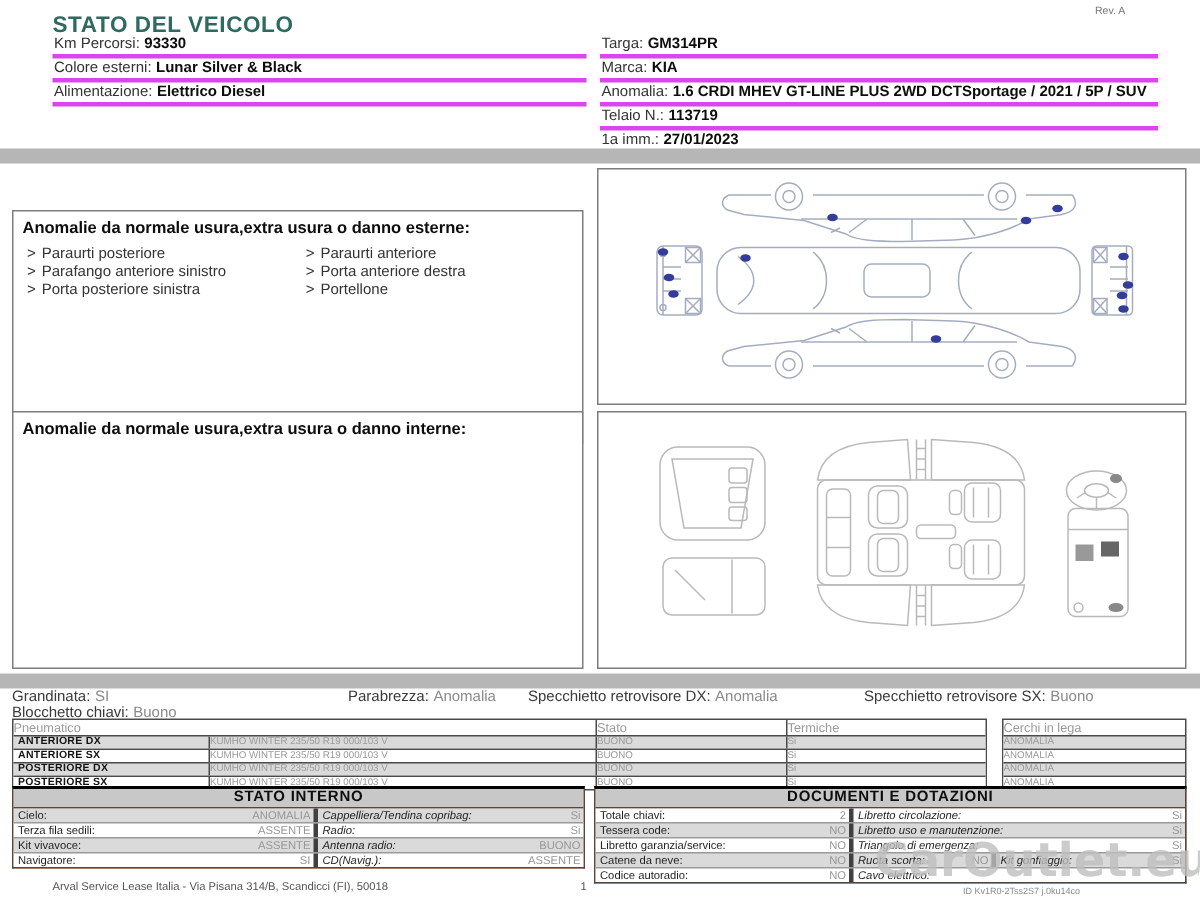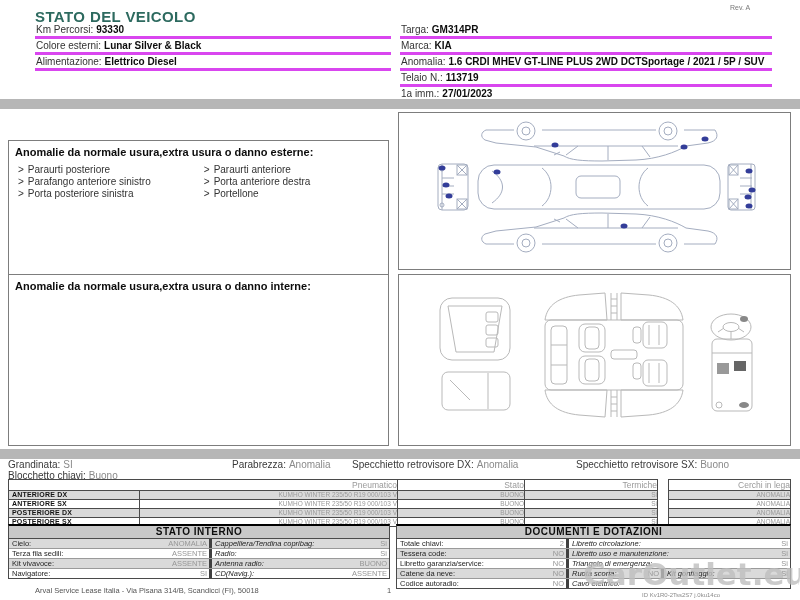--- a/index.html
+++ b/index.html
@@ -41,21 +41,21 @@
   #cond-sx{left:576px;top:459px;}
 
   #tire-main{position:absolute;left:8px;top:479px;width:650px;border:1px solid #4a4a4a;box-sizing:border-box;}
   #tire-cerchi{position:absolute;left:668px;top:479px;width:123px;border:1px solid #4a4a4a;box-sizing:border-box;}
   .trow{display:grid;border-top:1px solid #4a4a4a;height:8px;}
   .trow:first-child{border-top:none;}
   .trow.thead{height:10px;}
   #tire-main .thead{grid-template-columns:388px 127px 133px;}
   #tire-main .tdata{grid-template-columns:130px 258px 127px 133px;}
   #tire-cerchi .trow{grid-template-columns:121px;}
-  .tc{box-sizing:border-box;overflow:hidden;text-align:right;line-height:8px;font-size:6.5px;}
+  .tc{box-sizing:border-box;overflow:hidden;text-align:left;line-height:8px;font-size:6.5px;}
   .trow > .tc + .tc{border-left:1px solid #4a4a4a;}
   .thc{color:#9a9a9a;font-size:8.5px;line-height:10px;}
   .tpos{text-align:left;font-weight:bold;color:#141414;padding-left:3px;font-size:7px;letter-spacing:.2px;}
   .tmut{color:#9a9a9a;}
   .rowA{background:#dadada;} .rowB{background:#fff;}
 
   .sect{position:absolute;top:524px;border:1px solid #4a4a4a;border-top:2px solid #000;box-sizing:border-box;background:#f97316;}
   #stato-interno{left:8px;width:382px;}
   #documenti{left:396px;width:395px;}
   .sect-head{background:#c8c8c8;text-align:center;font-weight:bold;font-size:10px;height:12px;

